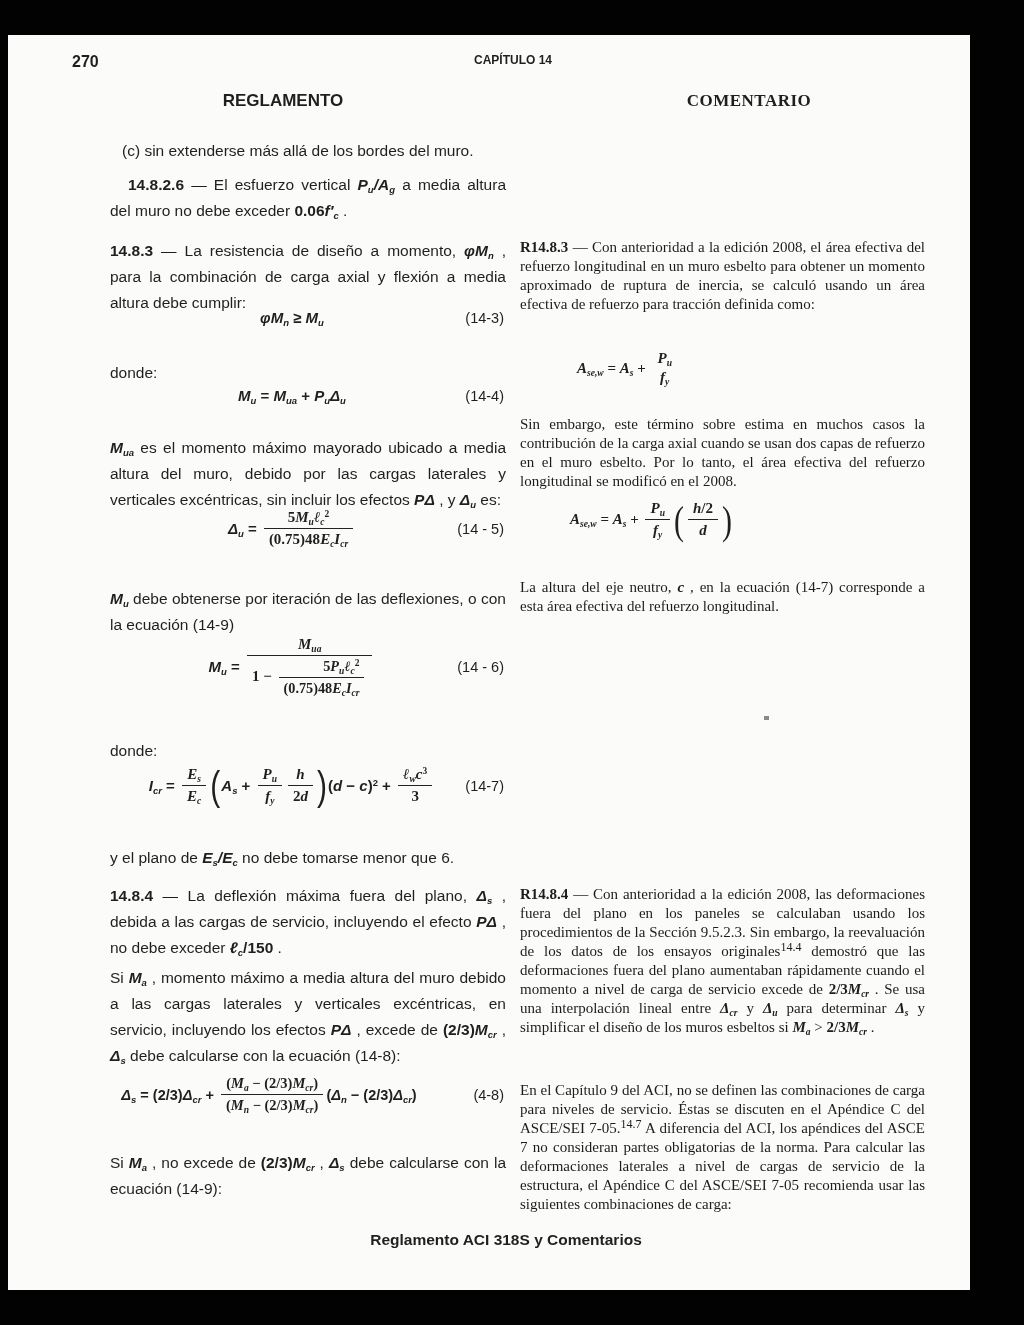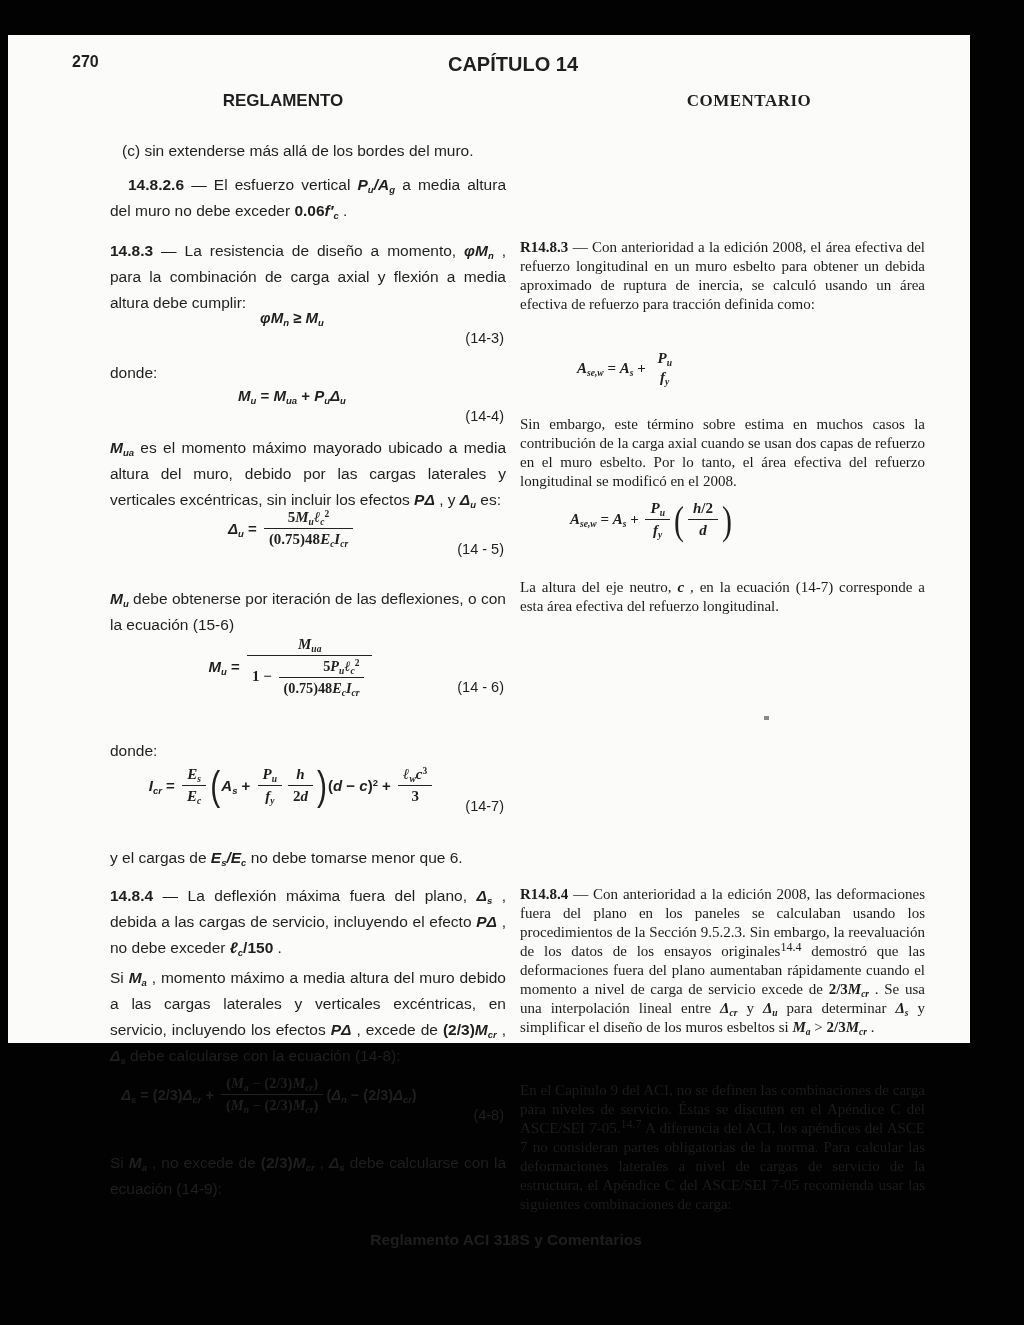--- a/index.html
+++ b/index.html
@@ -1,21 +1,21 @@
 <!DOCTYPE html>
 <html><head>
 <meta charset="utf-8">
 <style>
   html,body{margin:0;padding:0;background:#000;}
   .frame{position:relative;width:1024px;height:1325px;background:#020202;overflow:hidden;
          font-family:"Liberation Sans",sans-serif;}
-  .page{position:absolute;left:8px;top:35px;width:962px;height:1008px;background:#fbfbfa;color:#1f1f1f;}
+  .page{position:absolute;left:8px;top:35px;width:962px;height:1255px;background:#fbfbfa;color:#1f1f1f;}
 
   .pageno{position:absolute;left:64px;top:18px;font-weight:700;font-size:16px;}
-  .chap{position:absolute;left:0;right:0;top:18px;text-align:center;font-weight:700;font-size:20px;
+  .chap{position:absolute;left:0;right:0;top:18px;text-align:center;font-weight:700;font-size:12px;
         transform:translateX(24px);}
   .colhead{position:absolute;top:56px;transform:translateX(-50%);font-weight:700;font-size:17px;}
   .colhead.serif{font-family:"Liberation Serif",serif;letter-spacing:.5px;margin-left:32px;}
 
   .col{position:absolute;top:0;height:100%;}
   .col-left{left:70px;width:428px;}
   .col-right{left:512px;width:405px;font-family:"Liberation Serif",serif;}
 
   .para{position:absolute;left:0;right:0;margin:0;text-align:justify;}
   .col-left .para{font-size:15.5px;line-height:26px;margin-left:32px;}
@@ -26,21 +26,21 @@
   .m{font-style:italic;font-weight:700;}
   .bt{font-weight:700;}
   sub.ms,sup.ms{line-height:0;font-style:italic;font-weight:700;}
   sub.ms{font-size:9.5px;vertical-align:-3px;}
   sup.ms{font-size:9.5px;vertical-align:5px;font-style:normal;}
   .col-right .para sup.ms{font-weight:400;font-size:12px;}
 
   .eq{position:absolute;left:0;right:0;display:flex;align-items:center;justify-content:center;
       font-size:15px;}
   .eqlabel{position:absolute;right:2px;top:50%;transform:translateY(-50%);font-weight:400;
-           font-size:14.5px;font-style:normal;margin-top:20px;}
+           font-size:14.5px;font-style:normal;}
   .eqbody{display:inline-flex;align-items:center;white-space:pre;}
   .frac{display:inline-block;vertical-align:middle;text-align:center;margin:0 3px;font-family:Liberation Serif, serif;}
   .fnum{display:block;padding:0 5px 2px;border-bottom:1.4px solid #222;}
   .fden{display:block;padding:2px 5px 0;}
   .frac.nobar .fnum{border-bottom:none;padding-bottom:0;}
   .frac .frac{font-size:.95em;text-align:right;}
   .bigp{display:inline-block;font-size:30px;font-weight:400;font-style:normal;
         transform:scaleY(1.35);margin:0 1px;line-height:1;}
   .eq-left{justify-content:flex-start;}
 
@@ -81,57 +81,57 @@
 
       <p class="para" style="top:400px"><span class="m">M</span><sub class="ms">ua</sub><span class="t">  es el momento máximo mayorado ubicado a media altura del muro, debido por las cargas laterales y verticales excéntricas, sin incluir los efectos  </span><span class="m">PΔ</span><span class="t"> , y  </span><span class="m">Δ</span><sub class="ms">u</sub><span class="t">  es:</span></p>
 
       <div class="eq" style="top:474px">
         <span class="eqbody">
           <span><span class="m">Δ</span><sub class="ms">u</sub><span class="bt"> = </span></span><span class="frac"><span class="fnum"><span class="bt">5</span><span class="m">M</span><sub class="ms">u</sub><span class="m">ℓ</span><sub class="ms">c</sub><sup class="ms">2</sup></span><span class="fden"><span class="bt">(0.75)48</span><span class="m">E</span><sub class="ms">c</sub><span class="m">I</span><sub class="ms">cr</sub></span></span>
         </span>
         <span class="eqlabel">(14 - 5)</span>
       </div>
 
-      <p class="para" style="top:551px"><span class="m">M</span><sub class="ms">u</sub><span class="t">  debe obtenerse por iteración de las deflexiones, o con la ecuación (15-6)</span></p>
+      <p class="para" style="top:551px"><span class="m">M</span><sub class="ms">u</sub><span class="t">  debe obtenerse por iteración de las deflexiones, o con la ecuación (14-9)</span></p>
 
       <div class="eq" style="top:601px">
         <span class="eqbody">
           <span><span class="m">M</span><sub class="ms">u</sub><span class="bt"> = </span></span><span class="frac"><span class="fnum"><span class="m">M</span><sub class="ms">ua</sub></span><span class="fden"><span><span class="bt">1 − </span></span><span class="frac"><span class="fnum"><span class="bt">5</span><span class="m">P</span><sub class="ms">u</sub><span class="m">ℓ</span><sub class="ms">c</sub><sup class="ms">2</sup></span><span class="fden"><span class="bt">(0.75)48</span><span class="m">E</span><sub class="ms">c</sub><span class="m">I</span><sub class="ms">cr</sub></span></span></span></span>
         </span>
         <span class="eqlabel">(14 - 6)</span>
       </div>
 
       <p class="para" style="top:703px">donde:</p>
 
       <div class="eq" style="top:731px">
         <span class="eqbody">
           <span><span class="m">I</span><sub class="ms">cr</sub><span class="bt"> = </span></span><span class="frac"><span class="fnum"><span class="m">E</span><sub class="ms">s</sub></span><span class="fden"><span class="m">E</span><sub class="ms">c</sub></span></span><span class="bigp">(</span><span><span class="m">A</span><sub class="ms">s</sub><span class="bt"> + </span></span><span class="frac"><span class="fnum"><span class="m">P</span><sub class="ms">u</sub></span><span class="fden"><span class="m">f</span><sub class="ms">y</sub></span></span><span class="frac"><span class="fnum"><span class="m">h</span></span><span class="fden"><span class="bt">2</span><span class="m">d</span></span></span><span class="bigp">)</span><span><span class="bt">(</span><span class="m">d</span><span class="bt"> − </span><span class="m">c</span><span class="bt">)</span><sup class="ms">2</sup><span class="bt"> + </span></span><span class="frac"><span class="fnum"><span class="m">ℓ</span><sub class="ms">w</sub><span class="m">c</span><sup class="ms">3</sup></span><span class="fden"><span class="bt">3</span></span></span>
         </span>
         <span class="eqlabel">(14-7)</span>
       </div>
 
-      <p class="para" style="top:810px"><span class="t">y el cargas de  </span><span class="m">E</span><sub class="ms">s</sub><span class="m">/</span><span class="m">E</span><sub class="ms">c</sub><span class="t"> no debe tomarse menor que 6.</span></p>
+      <p class="para" style="top:810px"><span class="t">y el plano de  </span><span class="m">E</span><sub class="ms">s</sub><span class="m">/</span><span class="m">E</span><sub class="ms">c</sub><span class="t"> no debe tomarse menor que 6.</span></p>
 
       <p class="para" style="top:848px"><span class="bt">14.8.4</span><span class="t"> — La deflexión máxima fuera del plano,  </span><span class="m">Δ</span><sub class="ms">s</sub><span class="t"> , debida a las cargas de servicio, incluyendo el efecto  </span><span class="m">PΔ</span><span class="t"> , no debe exceder  </span><span class="m">ℓ</span><sub class="ms">c</sub><span class="bt">/150</span><span class="t"> .</span></p>
 
       <p class="para" style="top:930px"><span class="t">Si  </span><span class="m">M</span><sub class="ms">a</sub><span class="t"> , momento máximo a media altura del muro debido a las cargas laterales y verticales excéntricas, en servicio, incluyendo los efectos  </span><span class="m">PΔ</span><span class="t"> , excede de  </span><span class="bt">(2/3)</span><span class="m">M</span><sub class="ms">cr</sub><span class="t"> ,  </span><span class="m">Δ</span><sub class="ms">s</sub><span class="t"> debe calcularse con la ecuación (14-8):</span></p>
 
       <div class="eq" style="top:1040px;font-size:14.5px;padding-right:46px">
         <span class="eqbody">
           <span><span class="m">Δ</span><sub class="ms">s</sub><span class="bt"> = (2/3)</span><span class="m">Δ</span><sub class="ms">cr</sub><span class="bt"> + </span></span><span class="frac"><span class="fnum"><span class="bt">(</span><span class="m">M</span><sub class="ms">a</sub><span class="bt"> − (2/3)</span><span class="m">M</span><sub class="ms">cr</sub><span class="bt">)</span></span><span class="fden"><span class="bt">(</span><span class="m">M</span><sub class="ms">n</sub><span class="bt"> − (2/3)</span><span class="m">M</span><sub class="ms">cr</sub><span class="bt">)</span></span></span><span><span class="bt">(</span><span class="m">Δ</span><sub class="ms">n</sub><span class="bt"> − (2/3)</span><span class="m">Δ</span><sub class="ms">cr</sub><span class="bt">)</span></span>
         </span>
         <span class="eqlabel">(4-8)</span>
       </div>
 
       <p class="para" style="top:1115px"><span class="t">Si  </span><span class="m">M</span><sub class="ms">a</sub><span class="t"> , no excede de  </span><span class="bt">(2/3)</span><span class="m">M</span><sub class="ms">cr</sub><span class="t"> ,  </span><span class="m">Δ</span><sub class="ms">s</sub><span class="t">  debe calcularse con la ecuación (14-9):</span></p>
     </div>
 
     <div class="col col-right">
 
-      <p class="para" style="top:203px"><span class="bt">R14.8.3</span><span class="t"> — Con anterioridad a la edición 2008, el área efectiva del refuerzo longitudinal en un muro esbelto para obtener un debida aproximado de ruptura de inercia, se calculó usando un área efectiva de refuerzo para tracción definida como:</span></p>
+      <p class="para" style="top:203px"><span class="bt">R14.8.3</span><span class="t"> — Con anterioridad a la edición 2008, el área efectiva del refuerzo longitudinal en un muro esbelto para obtener un momento aproximado de ruptura de inercia, se calculó usando un área efectiva de refuerzo para tracción definida como:</span></p>
 
       <div class="eq eq-left" style="top:315px;padding-left:57px">
         <span class="eqbody">
           <span><span class="m">A</span><sub class="ms">se,w</sub><span class="bt"> = </span><span class="m">A</span><sub class="ms">s</sub><span class="bt"> + </span></span><span class="frac nobar"><span class="fnum"><span class="m">P</span><sub class="ms">u</sub></span><span class="fden"><span class="m">f</span><sub class="ms">y</sub></span></span>
         </span>
       </div>
 
       <p class="para" style="top:380px"><span class="t">Sin embargo, este término sobre estima en muchos casos la contribución de la carga axial cuando se usan dos capas de refuerzo en el muro esbelto.  Por lo tanto, el área efectiva del refuerzo longitudinal se modificó en el 2008.</span></p>
 
       <div class="eq eq-left" style="top:465px;padding-left:50px">

